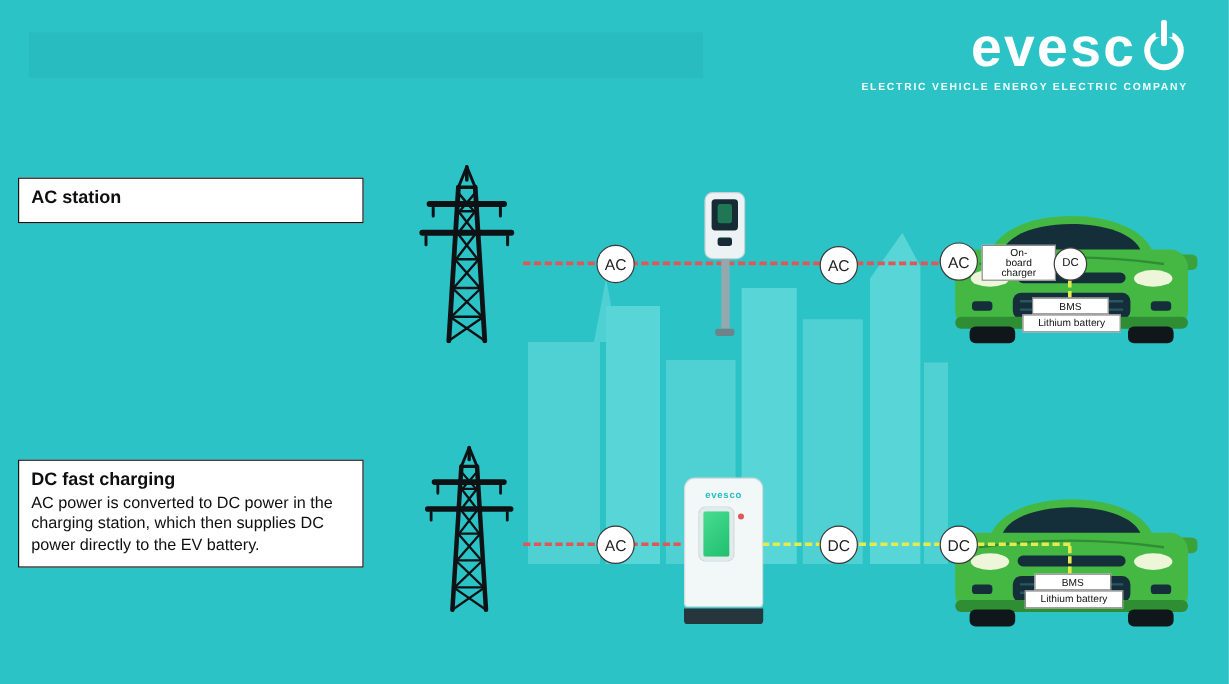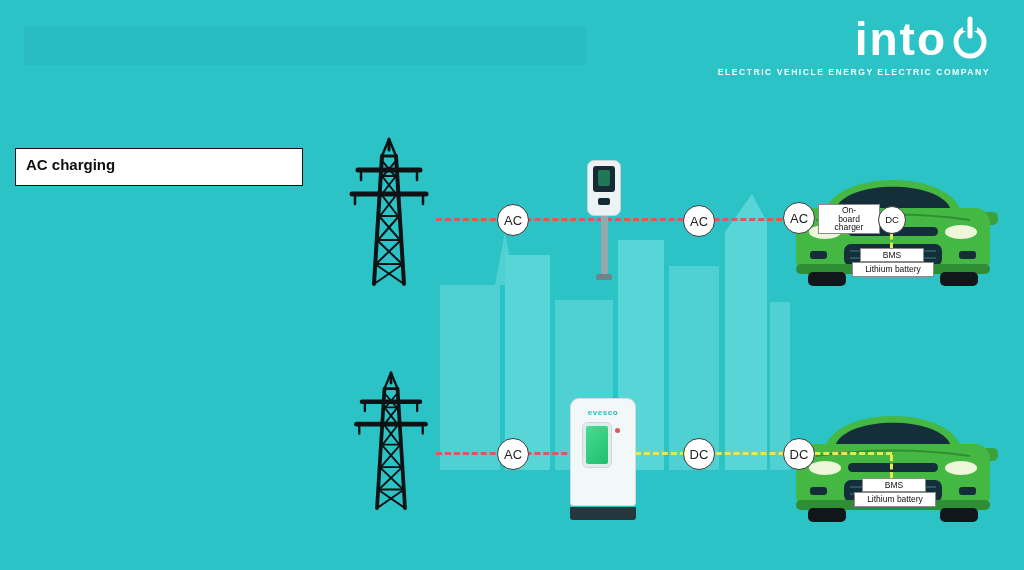--- a/index.html
+++ b/index.html
@@ -103,34 +103,34 @@
         <polygon points="305,42 332,4 347,32 347,280 305,280" fill="#58d5d7"></polygon>
         <rect x="350" y="112" width="20" height="168"></rect>
       </g>
     </svg>
   </div>
 
   <div class="title-band"></div>
 
   <div class="logo">
     <div class="logo-row">
-      <span class="logo-text">into</span>
+      <span class="logo-text">evesc</span>
       <span class="logo-power">
         <svg width="40" height="46" viewBox="0 0 40 46">
           <circle cx="20" cy="26" r="14" stroke="#ffffff" stroke-width="5" fill="none"></circle>
           <rect x="13" y="2" width="14" height="13" fill="#2cc3c7"></rect>
           <line x1="20" y1="3" x2="20" y2="20" stroke="#ffffff" stroke-width="5" stroke-linecap="round"></line>
         </svg>
       </span>
     </div>
     <div class="logo-tagline">ELECTRIC VEHICLE ENERGY ELECTRIC COMPANY</div>
   </div>
 
   <div class="infobox infobox-ac">
-    <div class="infobox-heading">AC charging</div>
+    <div class="infobox-heading">AC station</div>
   </div>
 
   <div class="tower tower-ac">
     <svg width="102" height="150" viewBox="0 0 102 150">
       <g stroke="#0e1214" fill="none" stroke-linecap="round">
         <path d="M51 3 V14" stroke-width="3"></path>
         <path d="M51 3 L44 20 M51 3 L58 20" stroke-width="2.5"></path>
         <path d="M44 20 H58" stroke-width="3"></path>
         <path d="M44 20 L36 148 M58 20 L66 148" stroke-width="4"></path>
         <path d="M20 34 H82" stroke-width="5"></path>
@@ -183,20 +183,24 @@
       <rect x="152" y="120" width="38" height="14" rx="5" fill="#0f171b"></rect>
     </svg>
   </div>
 
   <div class="car-label lbl-obc">On-board charger</div>
   <div class="car-label lbl-dc-node">DC</div>
   <div class="drop drop-ac"></div>
   <div class="car-label lbl-bms-ac">BMS</div>
   <div class="car-label lbl-bat-ac">Lithium battery</div>
 
+  <div class="infobox infobox-dc">
+    <div class="infobox-heading">DC fast charging</div>
+    <div class="infobox-body">AC power is converted to DC power in the charging station, which then supplies DC power directly to the EV battery.</div>
+  </div>
 
   <div class="tower tower-dc">
     <svg width="102" height="140" viewBox="0 0 102 150">
       <g stroke="#0e1214" fill="none" stroke-linecap="round">
         <path d="M51 3 V14" stroke-width="3"></path>
         <path d="M51 3 L44 20 M51 3 L58 20" stroke-width="2.5"></path>
         <path d="M44 20 H58" stroke-width="3"></path>
         <path d="M44 20 L36 148 M58 20 L66 148" stroke-width="4"></path>
         <path d="M20 34 H82" stroke-width="5"></path>
         <path d="M14 58 H88" stroke-width="5"></path>

